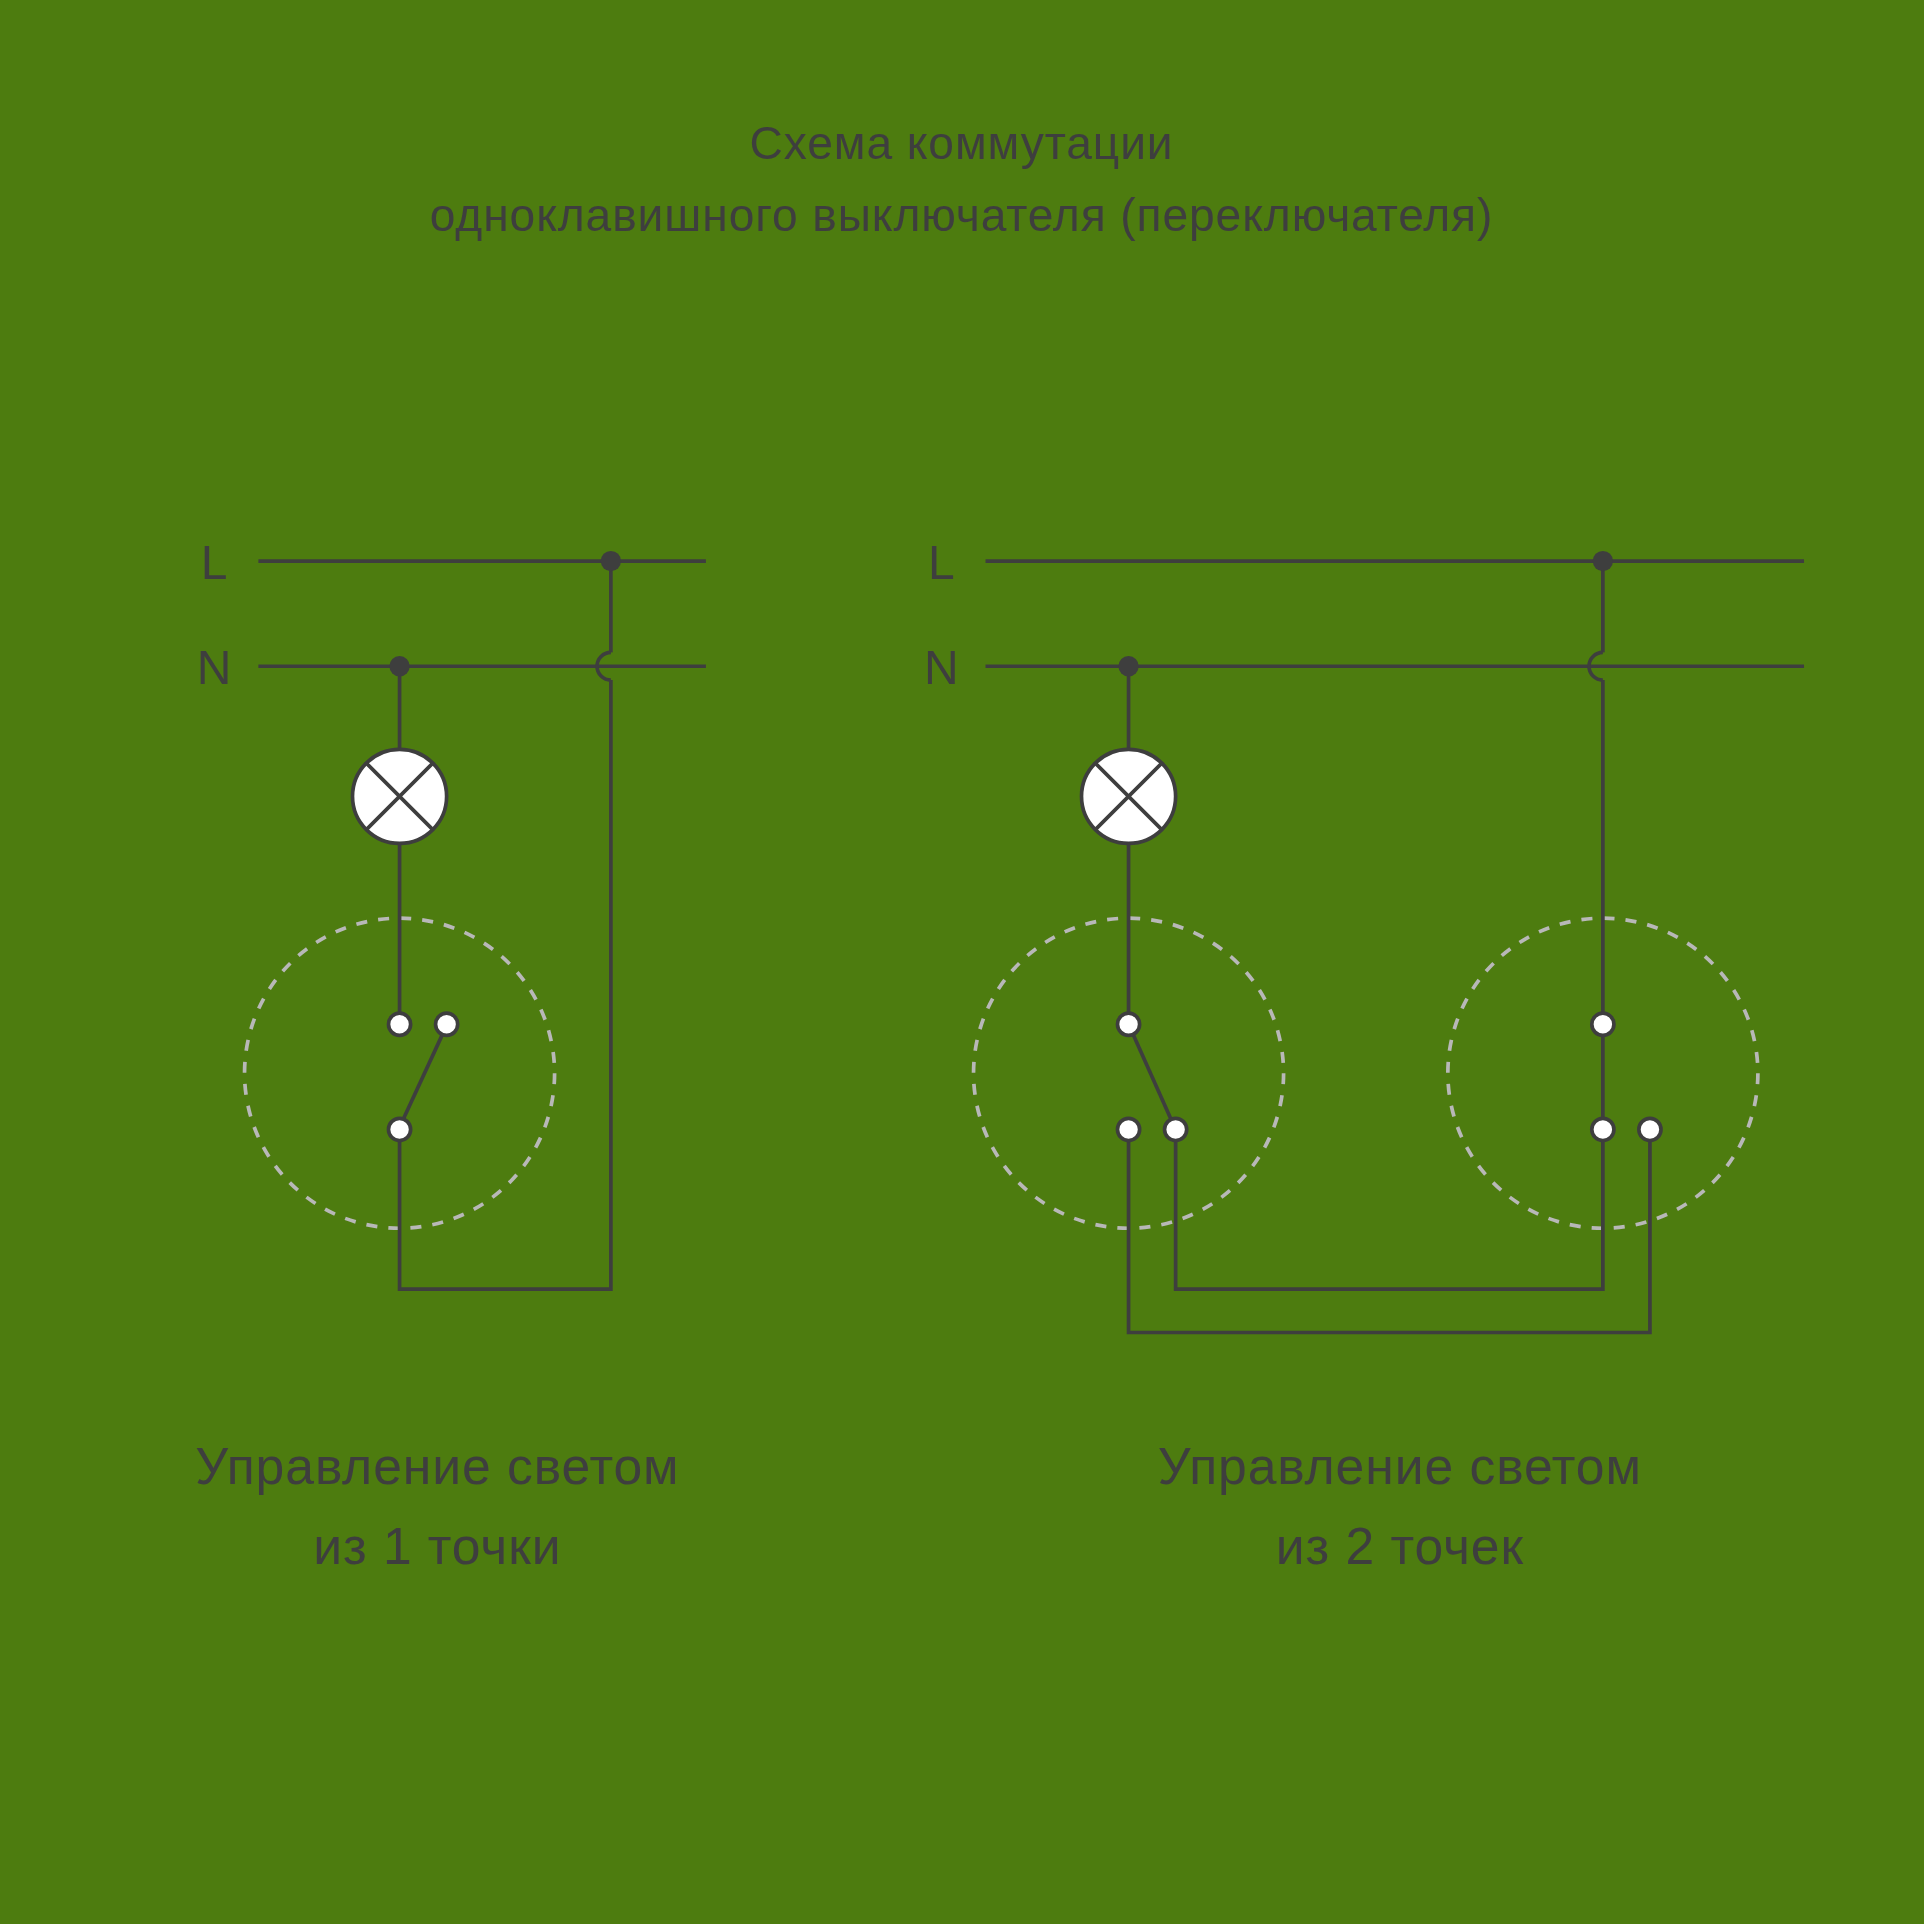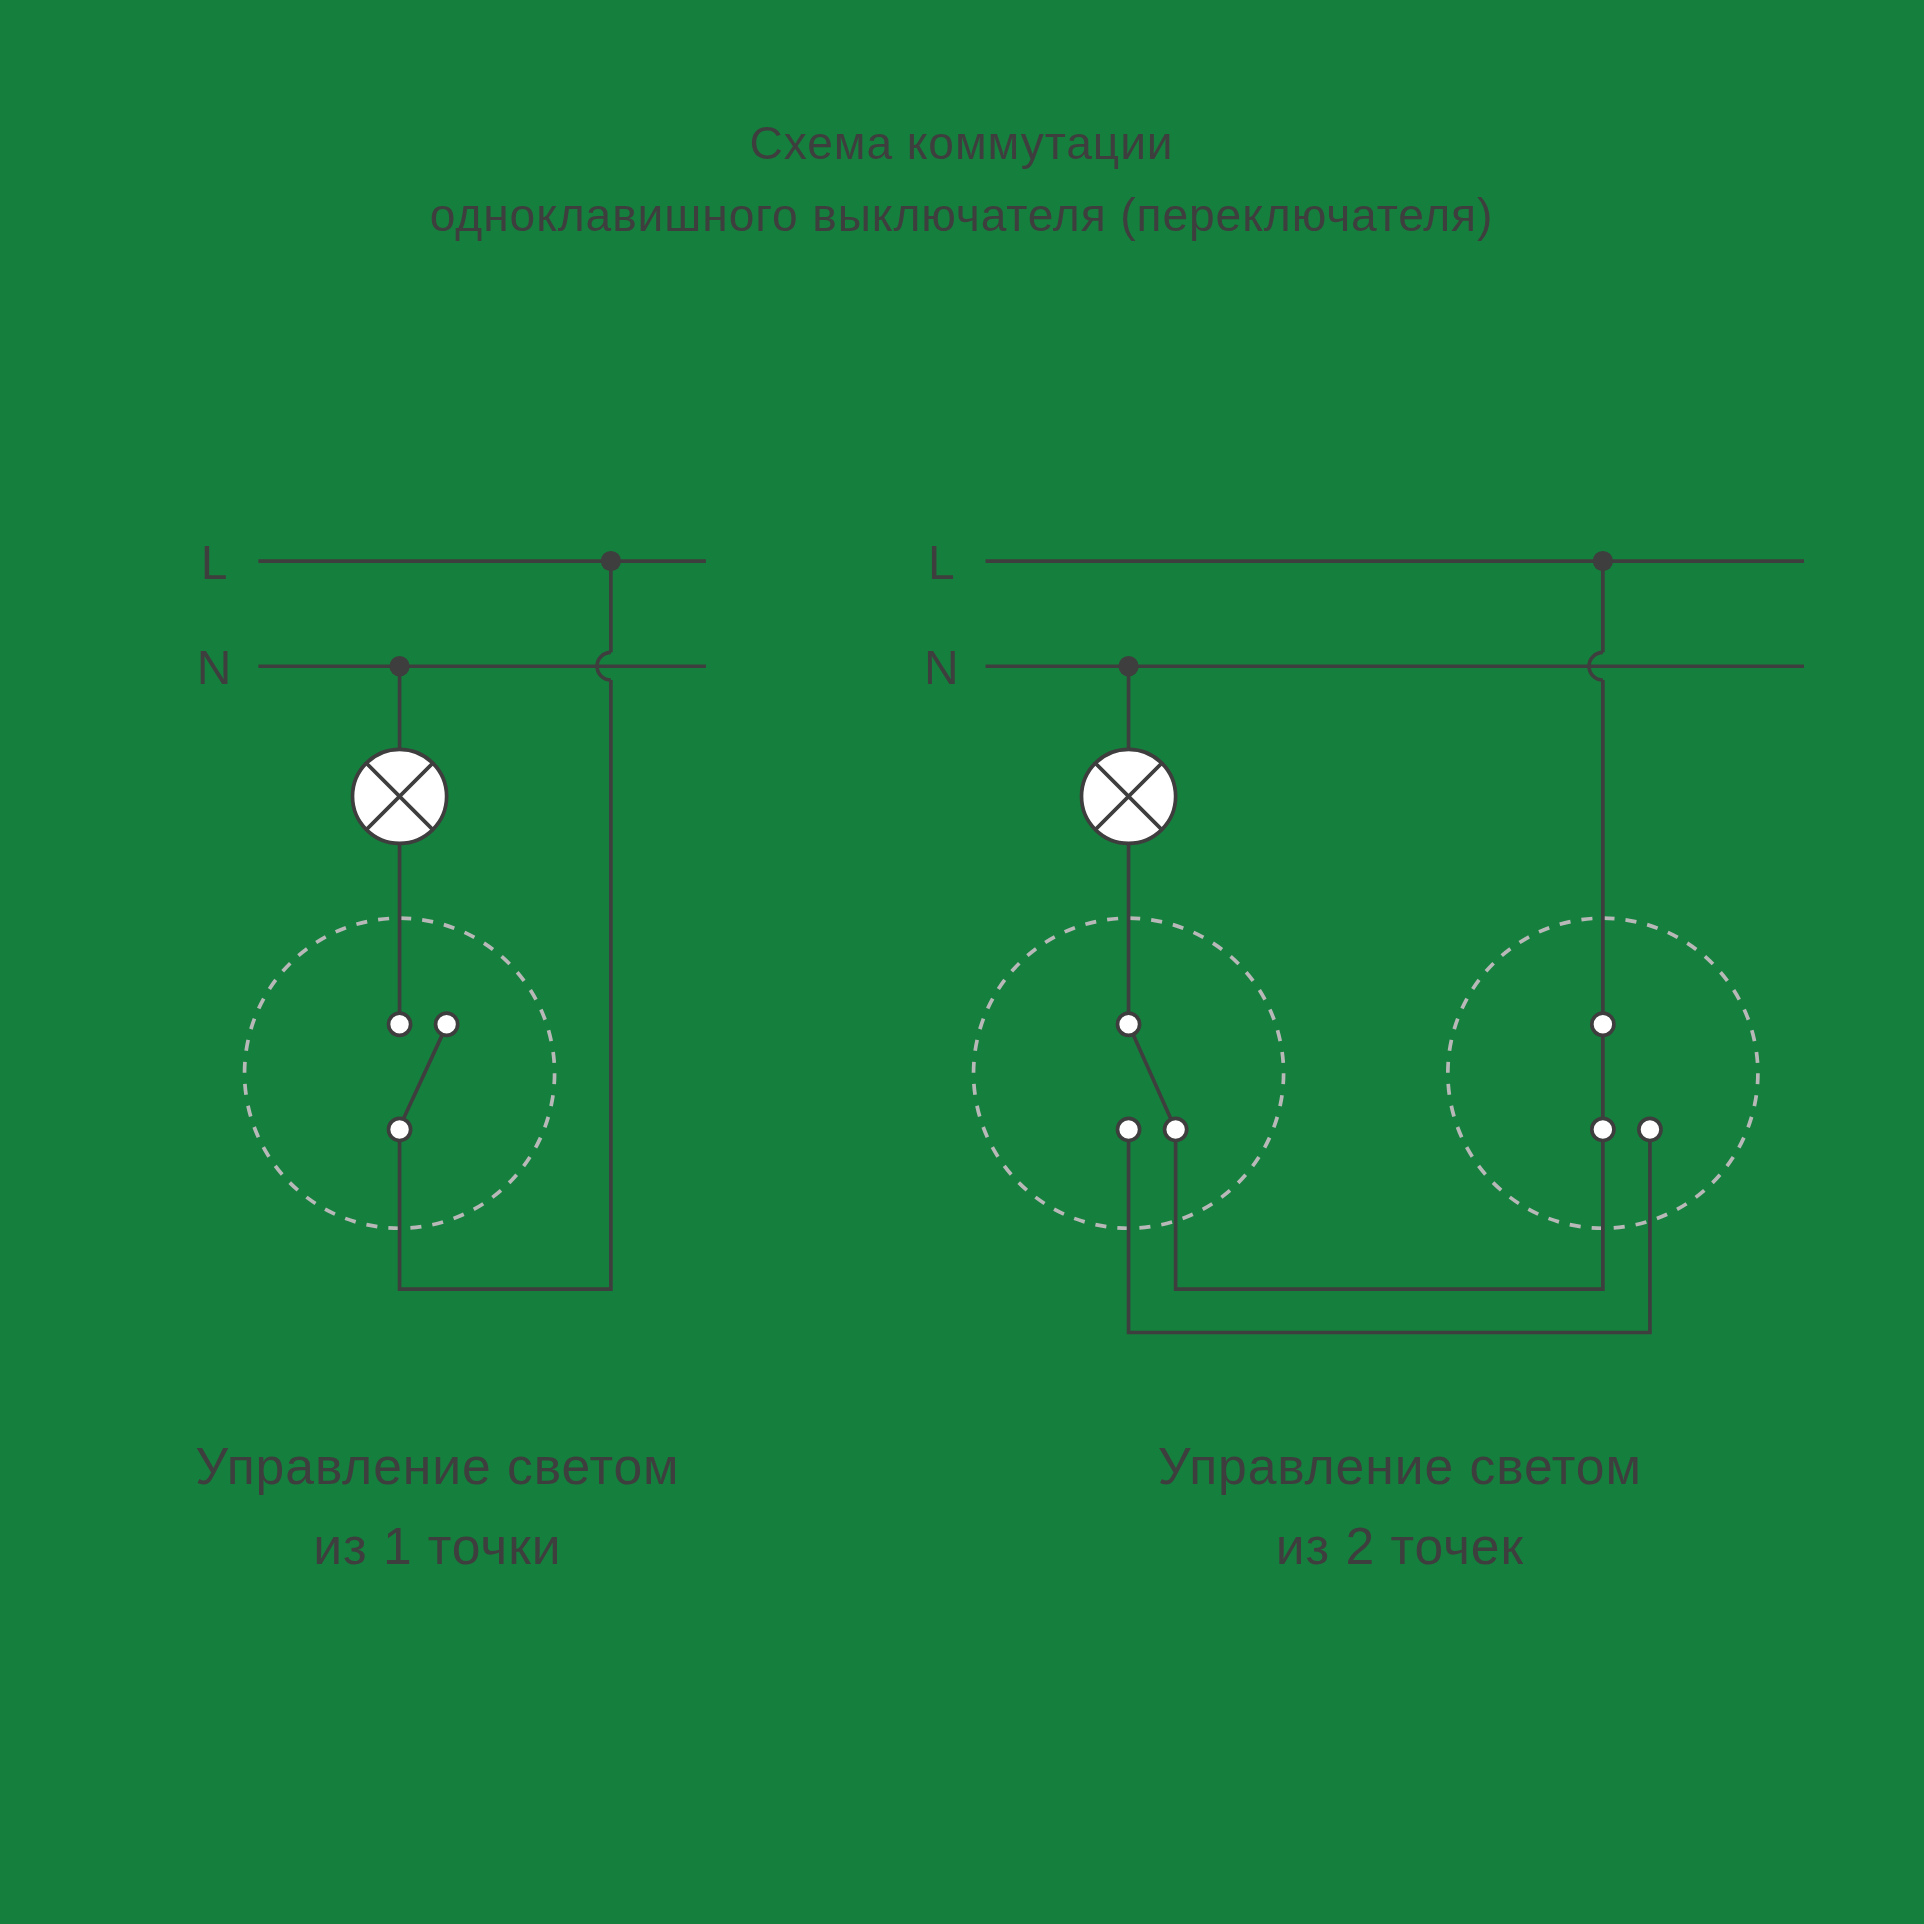--- a/index.html
+++ b/index.html
@@ -1,20 +1,20 @@
 <!DOCTYPE html>
 <html style="font-size:14.8px"><head>
 <meta charset="utf-8">
 <style>
   * { margin: 0; padding: 0; box-sizing: border-box; }
   html, body { background: #ffffff; }
   .page {
     width: 1924px;
     height: 1924px;
-    background: #15803d;
+    background: #4d7c0f;
     position: relative;
     overflow: hidden;
   }
   svg { display: block; }
   text {
     font-family: "Liberation Sans", "DejaVu Sans", sans-serif;
     fill: #3e3e3e;
   }
   .title-text   { font-size: 50px; letter-spacing: 1px; }
   .caption-text { font-size: 56px; letter-spacing: 1px; }

